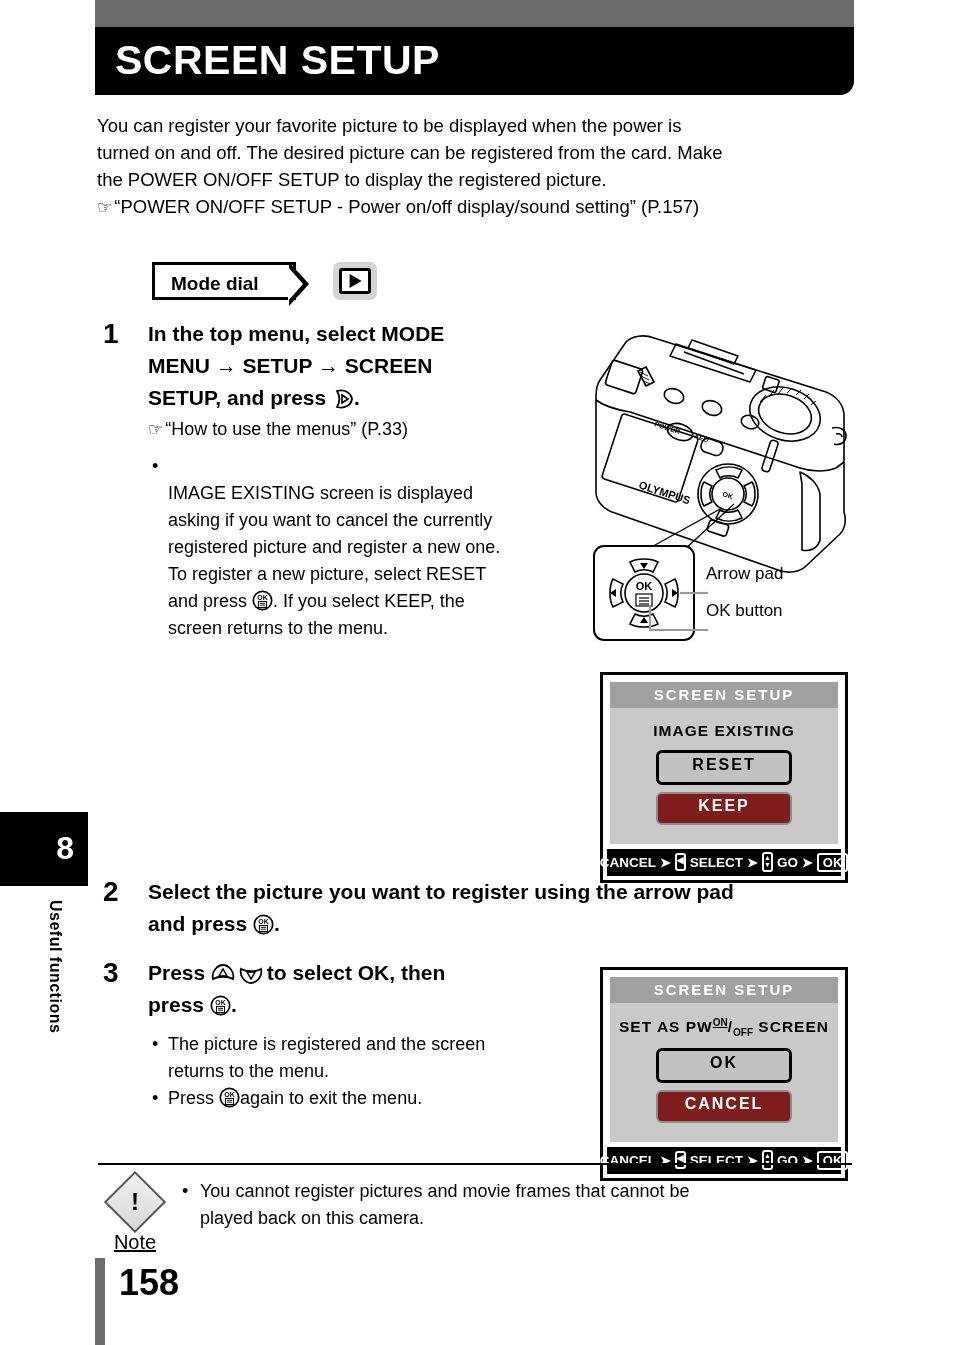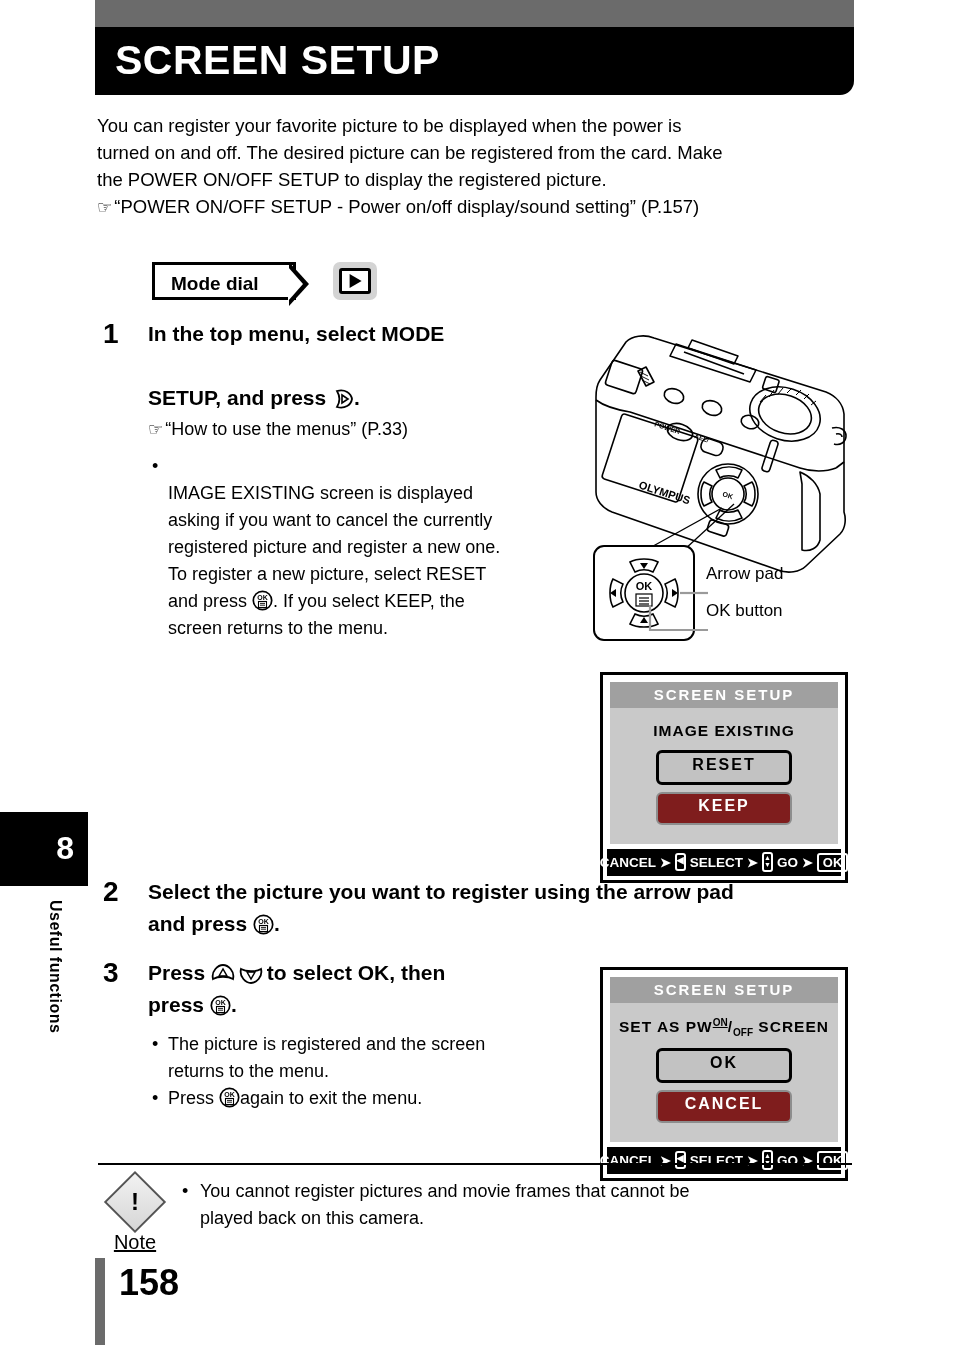--- a/index.html
+++ b/index.html
@@ -178,21 +178,21 @@
     <span>Mode dial</span>
   </div>
   <div id="playback-badge"><i></i></div>
 </div>
 
 <div class="step" style="left:103px;top:318px;width:470px;">
   <div class="step-num">1</div>
   <div class="step-body">
     <div class="step-head">
       <span>In the top menu, select MODE</span><br>
-      <br>
+      <span>MENU → SETUP → SCREEN</span><br>
       <span>SETUP, and press</span>
       <span class="padkey">
         <svg width="22" height="20" viewBox="0 0 22 20">
           <path d="M5 2 C13 0, 19 4, 20 10 C19 16, 13 20, 5 18 C8 13, 8 7, 5 2 Z" fill="none" stroke="#000" stroke-width="1.8"></path>
           <path d="M10 6 L16 10 L10 14 Z" fill="none" stroke="#000" stroke-width="1.6"></path>
         </svg>
       </span><span>.</span>
     </div>
     <div class="step-sub">
       <span class="ptr">☞</span><span>“How to use the menus” (P.33)</span>

